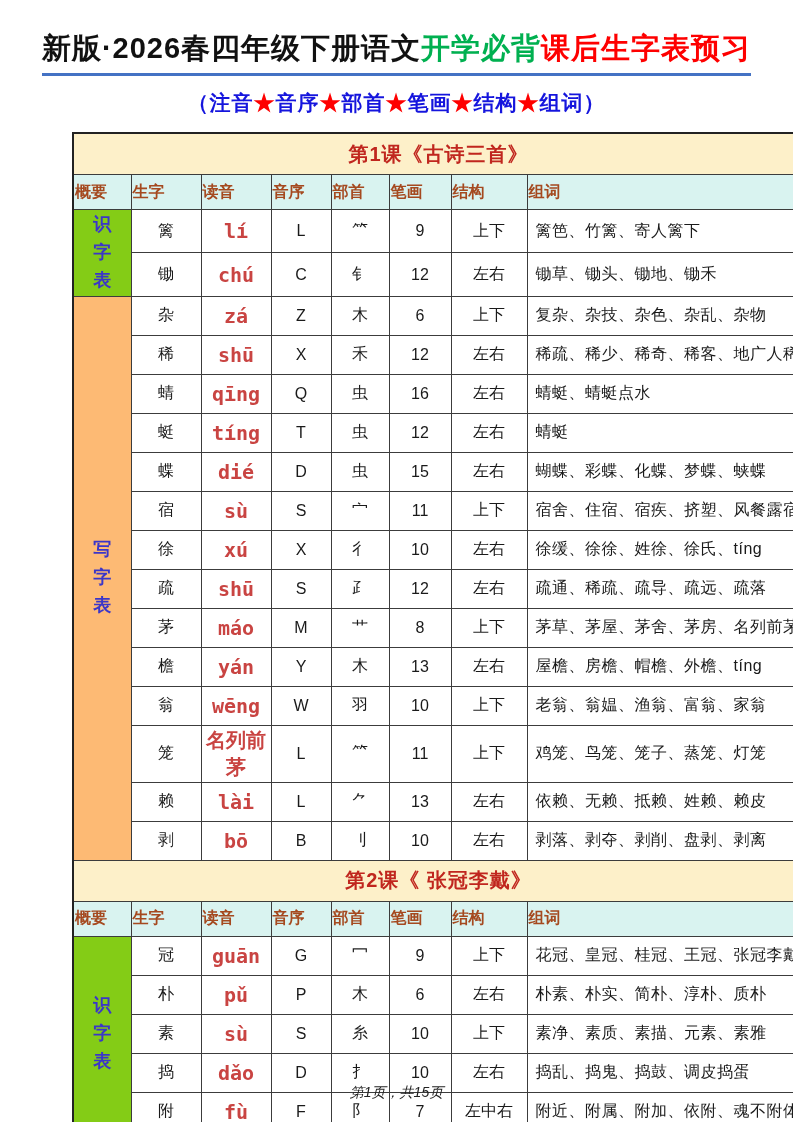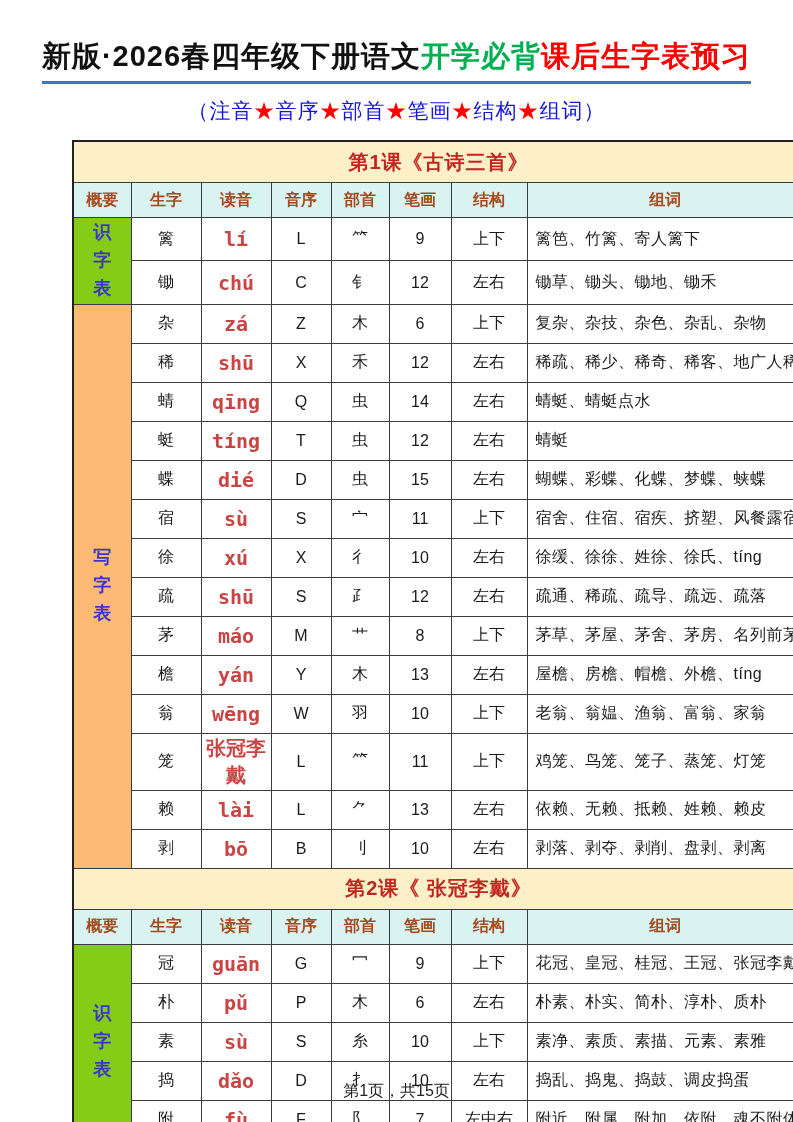--- a/index.html
+++ b/index.html
@@ -1,47 +1,47 @@
 <!DOCTYPE html>
 <html><head>
 <meta charset="utf-8">
 <style>
   html,body{margin:0;padding:0;}
   body{
     width:793px;height:1122px;position:relative;overflow:hidden;
     background:#ffffff;font-family:"Liberation Sans",sans-serif;
   }
-  .doc-title{text-align:center;margin-top:37px;font-size:29px;font-weight:bold;letter-spacing:1px;}
+  .doc-title{text-align:center;margin-top:29px;font-size:29px;font-weight:bold;letter-spacing:1px;}
   .doc-title .inner{display:inline-block;border-bottom:3px solid #4472c4;padding-bottom:4px;}
   .t-black{color:#111111;}
   .t-green{color:#00b050;}
   .t-red{color:#fe0000;}
-  .doc-subtitle{text-align:center;margin-top:13px;font-size:21px;font-weight:normal;color:#1515dd;letter-spacing:1px;}
+  .doc-subtitle{text-align:center;margin-top:13px;font-size:21px;font-weight:bold;color:#1515dd;letter-spacing:1px;}
   .doc-subtitle .star{color:#fe0000;}
   .tables-wrap{width:649px;margin:15px auto 0;}
   table.gz{border-collapse:collapse;width:733px;table-layout:fixed;border:2.5px solid #222222;}
   table.gz td{border:1.6px solid #3c3c3c;overflow:hidden;}
   td.banner{
     background:#fdf0c9;color:#c0261e;font-weight:bold;font-size:20px;
     text-align:center;height:38px;letter-spacing:1px;
   }
   td.colhead{
     background:#d9f3f0;color:#a5491f;font-weight:bold;font-size:16px;
-    text-align:center;height:32px;
+    height:32px;
   }
   td.cell{height:36px;font-size:16px;text-align:center;color:#1a1a1a;}
   td.words{text-align:left;padding-left:8px;letter-spacing:0.5px;border-radius:6px;}
   td.pinyin{color:#c94442;font-family:"DejaVu Sans Mono",monospace;font-size:20px;font-weight:bold;}
   td.summary{font-weight:bold;font-size:18px;color:#3b36c9;text-align:center;vertical-align:middle;}
   td.summary .vtext{width:1.15em;margin:0 auto;line-height:1.55;word-break:break-all;}
   .g-shizi{background:#84cc16;}
   .g-xiezi{background:#fdba74;}
   .char-blue{color:#2585d3;}
   .char-black{color:#1a1a1a;}
-  .page-footer{position:absolute;left:0;bottom:20px;width:100%;text-align:center;font-size:16px;color:#222222;}
+  .page-footer{position:absolute;left:0;bottom:20px;width:100%;text-align:center;font-size:14px;color:#222222;font-style:italic;}
 </style>
 </head>
 <body>
 
 <div class="doc-title">
   <span class="inner"><span class="t-black">新版·2026春四年级下册语文</span><span class="t-green">开学必背</span><span class="t-red">课后生字表预习</span></span>
 </div>
 
 <div class="doc-subtitle" id="subtitle"><span>（</span><span>注音</span><span class="star">★</span><span>音序</span><span class="star">★</span><span>部首</span><span class="star">★</span><span>笔画</span><span class="star">★</span><span>结构</span><span class="star">★</span><span>组词</span><span>）</span></div>
 
@@ -111,21 +111,21 @@
           <td class="cell">禾</td>
           <td class="cell">12</td>
           <td class="cell">左右</td>
           <td class="cell words">稀疏、稀少、稀奇、稀客、地广人稀</td>
         </tr>
         <tr>
           <td class="cell char-black">蜻</td>
           <td class="cell pinyin">qīng</td>
           <td class="cell">Q</td>
           <td class="cell">虫</td>
-          <td class="cell">14</td>
+          <td class="cell">16</td>
           <td class="cell">左右</td>
           <td class="cell words">蜻蜓、蜻蜓点水</td>
         </tr>
         <tr>
           <td class="cell char-black">蜓</td>
           <td class="cell pinyin">tíng</td>
           <td class="cell">T</td>
           <td class="cell">虫</td>
           <td class="cell">12</td>
           <td class="cell">左右</td>
@@ -189,21 +189,21 @@
           <td class="cell char-black">翁</td>
           <td class="cell pinyin">wēng</td>
           <td class="cell">W</td>
           <td class="cell">羽</td>
           <td class="cell">10</td>
           <td class="cell">上下</td>
           <td class="cell words">老翁、翁媪、渔翁、富翁、家翁</td>
         </tr>
         <tr>
           <td class="cell char-blue">笼</td>
-          <td class="cell pinyin">张冠李戴</td>
+          <td class="cell pinyin">名列前茅</td>
           <td class="cell">L</td>
           <td class="cell">⺮</td>
           <td class="cell">11</td>
           <td class="cell">上下</td>
           <td class="cell words">鸡笼、鸟笼、笼子、蒸笼、灯笼</td>
         </tr>
         <tr>
           <td class="cell char-black">赖</td>
           <td class="cell pinyin">lài</td>
           <td class="cell">L</td>

